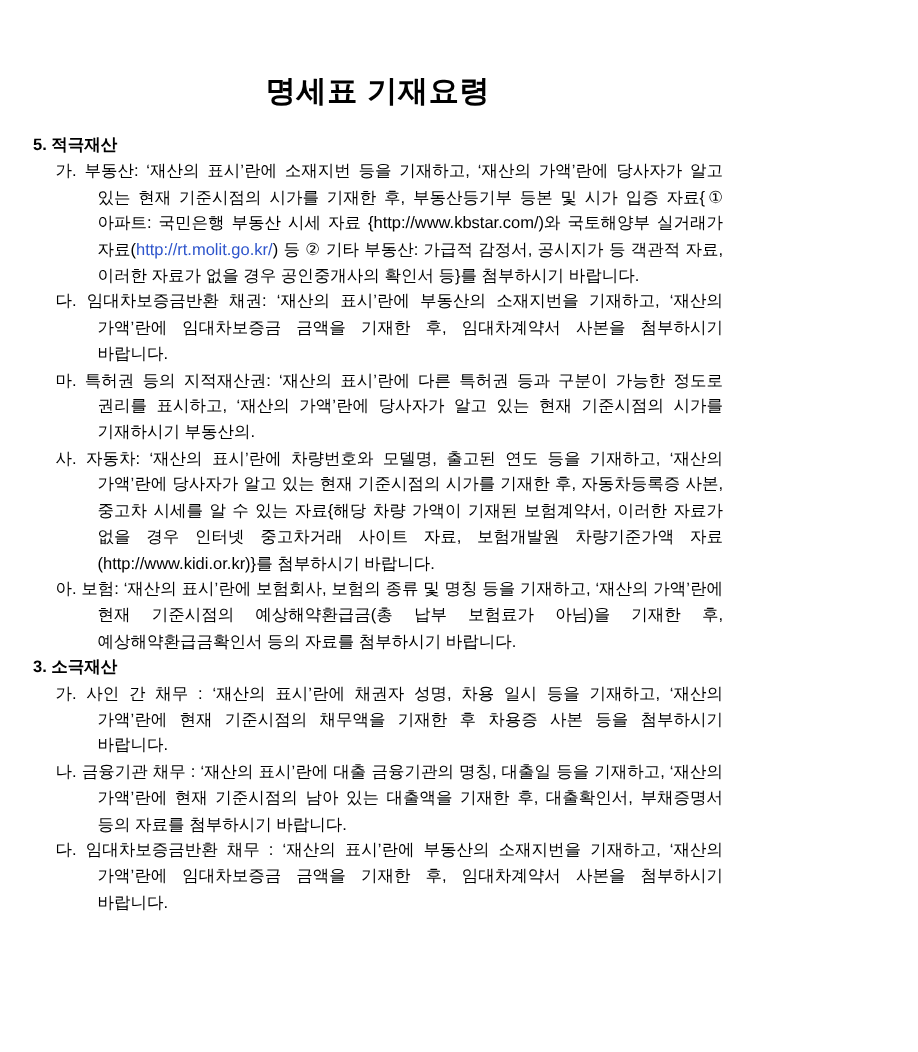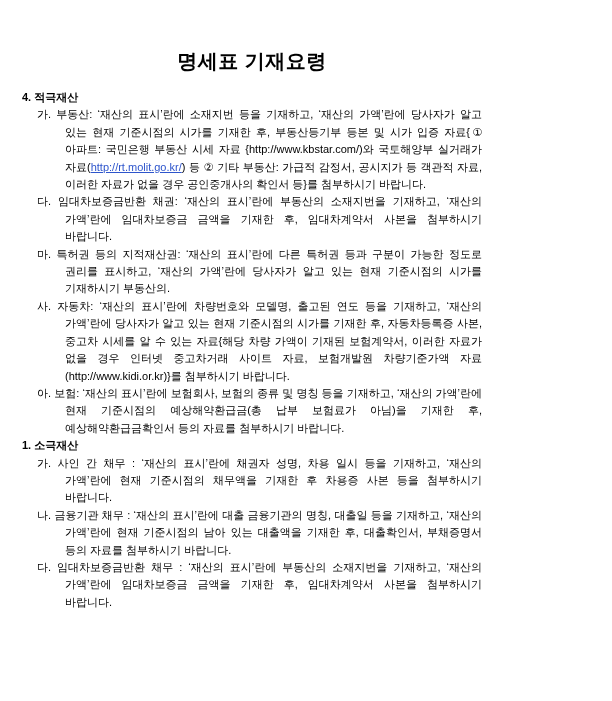--- a/index.html
+++ b/index.html
@@ -42,38 +42,37 @@
     text-indent: -28px;
     text-align: justify;
     word-break: keep-all;
     word-wrap: break-word;
   }
   .item-label {
     white-space: pre;
   }
   .url-link {
     color: #2e55cc;
-    text-decoration: underline;
     cursor: pointer;
   }
 </style>
 </head>
 <body>
 
 <div class="page">
   <h1 class="doc-title">명세표 기재요령</h1>
   <div id="sections">
-      <div class="section-heading">4. 적극재산</div>
+      <div class="section-heading">5. 적극재산</div>
       <div class="items">
         <p class="item"><span class="item-label">가. </span><span class="item-text">부동산: ‘재산의 표시’란에 소재지번 등을 기재하고, ‘재산의 가액’란에 당사자가 알고 있는 현재 기준시점의 시가를 기재한 후, 부동산등기부 등본 및 시가 입증 자료{① 아파트: 국민은행 부동산 시세 자료 {http://www.kbstar.com/)와 국토해양부 실거래가 자료(</span><a class="url-link">http://rt.molit.go.kr/</a><span class="item-text">) 등 ② 기타 부동산: 가급적 감정서, 공시지가 등 객관적 자료, 이러한 자료가 없을 경우 공인중개사의 확인서 등}를 첨부하시기 바랍니다.</span></p>
         <p class="item"><span class="item-label">다. </span><span class="item-text">임대차보증금반환 채권: ‘재산의 표시’란에 부동산의 소재지번을 기재하고, ‘재산의 가액’란에 임대차보증금 금액을 기재한 후, 임대차계약서 사본을 첨부하시기 바랍니다.</span></p>
         <p class="item"><span class="item-label">마. </span><span class="item-text">특허권 등의 지적재산권: ‘재산의 표시’란에 다른 특허권 등과 구분이 가능한 정도로 권리를 표시하고, ‘재산의 가액’란에 당사자가 알고 있는 현재 기준시점의 시가를 기재하시기 부동산의.</span></p>
         <p class="item"><span class="item-label">사. </span><span class="item-text">자동차: ‘재산의 표시’란에 차량번호와 모델명, 출고된 연도 등을 기재하고, ‘재산의 가액’란에 당사자가 알고 있는 현재 기준시점의 시가를 기재한 후, 자동차등록증 사본, 중고차 시세를 알 수 있는 자료{해당 차량 가액이 기재된 보험계약서, 이러한 자료가 없을 경우 인터넷 중고차거래 사이트 자료, 보험개발원 차량기준가액 자료(http://www.kidi.or.kr)}를 첨부하시기 바랍니다.</span></p>
         <p class="item"><span class="item-label">아. </span><span class="item-text">보험: ‘재산의 표시’란에 보험회사, 보험의 종류 및 명칭 등을 기재하고, ‘재산의 가액’란에 현재 기준시점의 예상해약환급금(총 납부 보험료가 아님)을 기재한 후, 예상해약환급금확인서 등의 자료를 첨부하시기 바랍니다.</span></p>
       </div>
-      <div class="section-heading">1. 소극재산</div>
+      <div class="section-heading">3. 소극재산</div>
       <div class="items">
         <p class="item"><span class="item-label">가. </span><span class="item-text">사인 간 채무 : ‘재산의 표시’란에 채권자 성명, 차용 일시 등을 기재하고, ‘재산의 가액’란에 현재 기준시점의 채무액을 기재한 후 차용증 사본 등을 첨부하시기 바랍니다.</span></p>
         <p class="item"><span class="item-label">나. </span><span class="item-text">금융기관 채무 : ‘재산의 표시’란에 대출 금융기관의 명칭, 대출일 등을 기재하고, ‘재산의 가액’란에 현재 기준시점의 남아 있는 대출액을 기재한 후, 대출확인서, 부채증명서 등의 자료를 첨부하시기 바랍니다.</span></p>
         <p class="item"><span class="item-label">다. </span><span class="item-text">임대차보증금반환 채무 : ‘재산의 표시’란에 부동산의 소재지번을 기재하고, ‘재산의 가액’란에 임대차보증금 금액을 기재한 후, 임대차계약서 사본을 첨부하시기 바랍니다.</span></p>
       </div>
     </div>
 </div>
 
 </body></html>

